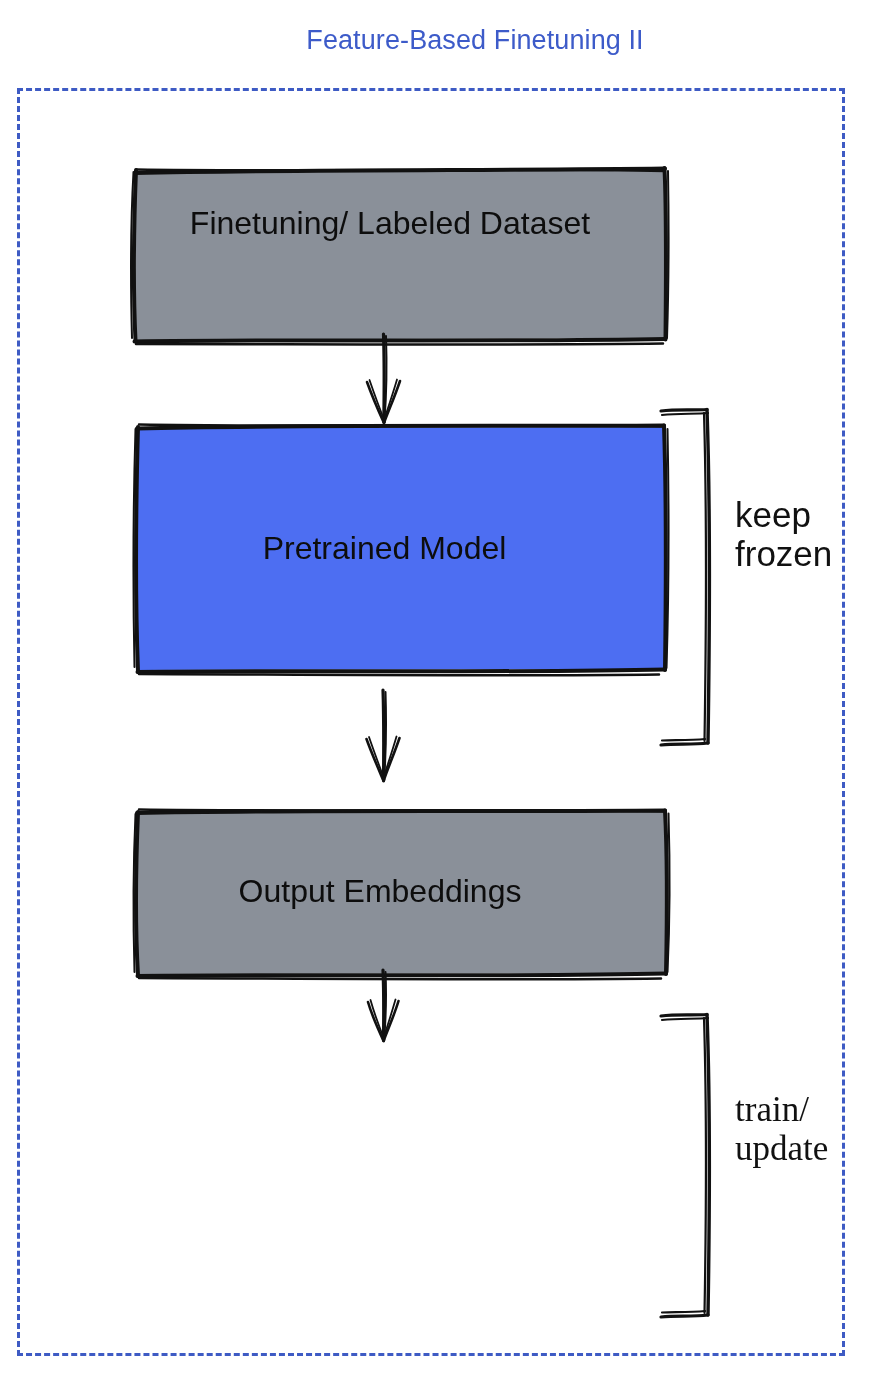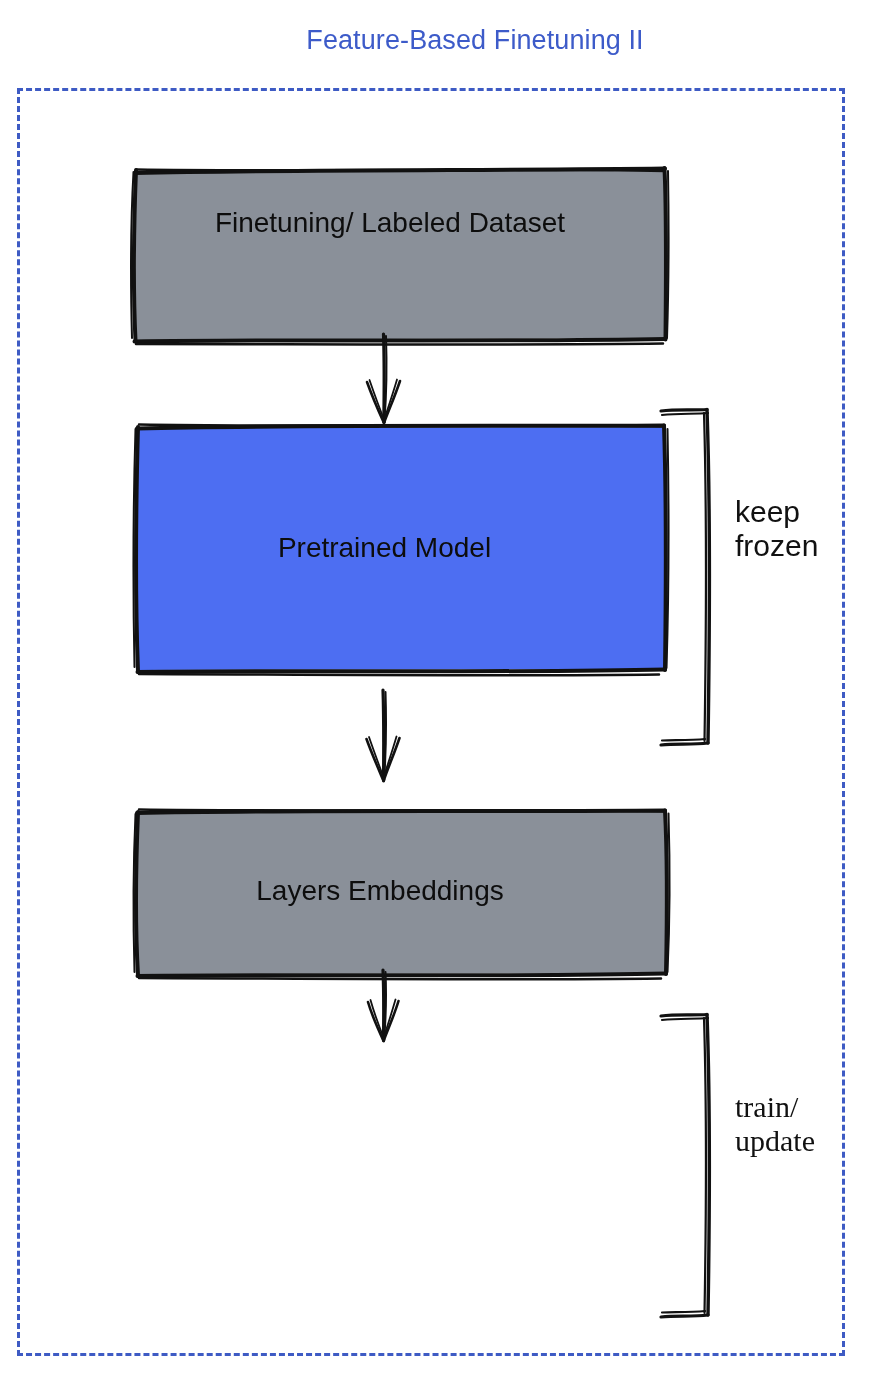--- a/index.html
+++ b/index.html
@@ -53,21 +53,21 @@
   .node {
     position: absolute;
     box-sizing: border-box;
     display: flex;
     align-items: center;
     justify-content: center;
   }
   .node .node-label {
     position: relative;
     z-index: 4;
-    font-size: 28px;
+    font-size: 32px;
     color: #0d0d0d;
     font-weight: 400;
     text-align: center;
     line-height: 1.15;
     white-space: nowrap;
     pointer-events: none;
   }
   .node svg.sketch {
     position: absolute;
     left: -12px;
@@ -103,21 +103,21 @@
     position: absolute;
     z-index: 3;
     overflow: visible;
   }
   #bracket-frozen { left: 655px; top: 405px; }
   #bracket-train  { left: 655px; top: 1010px; }
 
   
   .annotation {
     position: absolute;
-    font-size: 30px;
+    font-size: 35px;
     color: #111111;
     line-height: 1.12;
     white-space: pre-line;
     z-index: 3;
   }
   #label-keep-frozen { left: 735px; top: 495px;  width: 130px; }
   #label-train-update{ left: 735px; top: 1090px; width: 130px; font-family: Liberation Serif, serif; }
 </style>
 </head>
 <body style="background: rgb(255, 255, 255);">
@@ -163,21 +163,21 @@
       <path d="M13,13 L540,12 L541,173 L13,174 Z" fill="#8a9099" stroke="none"></path>
       <path d="M12,13 C165,9.5 380,12 540,10.5" fill="none" stroke="#111111" stroke-width="4" stroke-linecap="round"></path>
       <path d="M14,9.5 C195,12 400,8.5 539,11.5" fill="none" stroke="#111111" stroke-width="2.5" stroke-linecap="round"></path>
       <path d="M540,10.5 C542.5,58 542,125 541,174" fill="none" stroke="#111111" stroke-width="4" stroke-linecap="round"></path>
       <path d="M543.5,13.5 C545,62 544.5,130 542.5,172" fill="none" stroke="#111111" stroke-width="2" stroke-linecap="round"></path>
       <path d="M541,173.5 C390,177 180,174 12.5,176" fill="none" stroke="#111111" stroke-width="4" stroke-linecap="round"></path>
       <path d="M536,178.5 C380,180.5 170,178.5 14,178" fill="none" stroke="#111111" stroke-width="2.5" stroke-linecap="round"></path>
       <path d="M13,175.5 C10,125 11,60 13,12" fill="none" stroke="#111111" stroke-width="4" stroke-linecap="round"></path>
       <path d="M9.5,172 C8,120 8.5,58 10.5,14" fill="none" stroke="#111111" stroke-width="2" stroke-linecap="round"></path>
     </svg>
-    <span class="node-label" style="color: rgb(13, 13, 13);">Layers Embeddings</span>
+    <span class="node-label" style="color: rgb(13, 13, 13);">Output Embeddings</span>
   </div>
 
 
   <svg class="arrow" id="arrow-1" width="70" height="120" viewBox="0 0 70 120">
     <path d="M33.5,0 C34.5,30 34.2,62 33.8,88" fill="none" stroke="#111111" stroke-width="3.2" stroke-linecap="round"></path>
     <path d="M36,2 C37,32 36.5,60 34.5,86" fill="none" stroke="#111111" stroke-width="2" stroke-linecap="round"></path>
     <path d="M17,48 C22,62 29,78 34,89" fill="none" stroke="#111111" stroke-width="2.6" stroke-linecap="round"></path>
     <path d="M19.5,46 C25,62 31,78 35,88" fill="none" stroke="#111111" stroke-width="1.8" stroke-linecap="round"></path>
     <path d="M50,47 C45,62 38,78 34,89" fill="none" stroke="#111111" stroke-width="2.6" stroke-linecap="round"></path>
     <path d="M47,45.5 C42.5,61 37,77 33.5,87.5" fill="none" stroke="#111111" stroke-width="1.8" stroke-linecap="round"></path>

